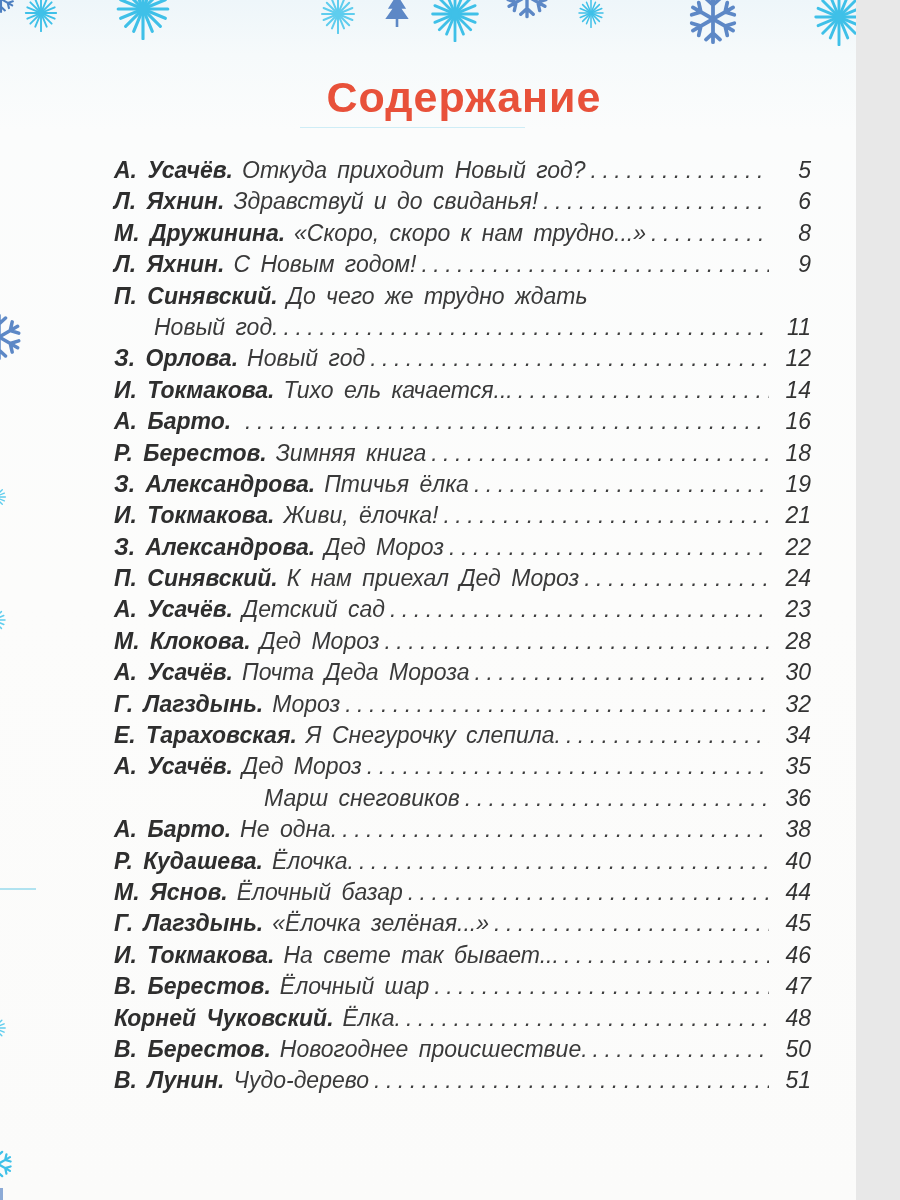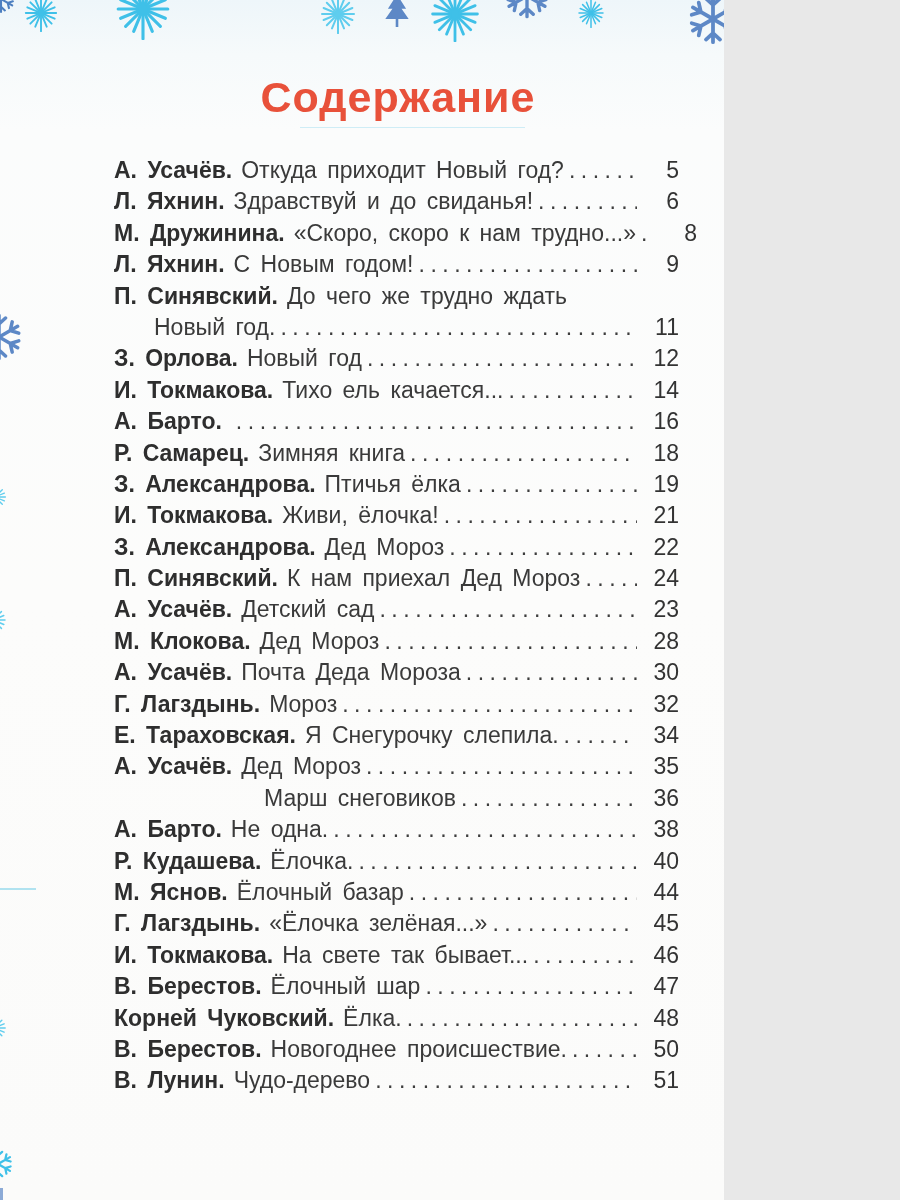--- a/index.html
+++ b/index.html
@@ -1,26 +1,26 @@
 <!DOCTYPE html>
 <html><head>
 <meta charset="utf-8">
 <style>
   html,body{margin:0;padding:0;background:#e8e8e8;}
   .page{
-    position:relative;width:724px;height:1200px;overflow:hidden;
+    position:relative;width:856px;height:1200px;overflow:hidden;
     background:linear-gradient(180deg,#eef6fa 0px,#f6fafb 55px,#fbfcfc 130px,#fcfcfb 600px,#fbfbfa 1200px);
     font-family:"Liberation Sans", sans-serif;
   }
   .title{
     margin:74px 0 0 0;text-align:center;
     font-size:43px;line-height:47px;font-weight:bold;letter-spacing:1px;
     transform:translateX(36px);
   }
-  .toc{margin:36px 45px 0 114px;}
+  .toc{margin:36px 45px 0 114px;font-style:italic;}
   .row{display:flex;align-items:baseline;height:31.4px;font-size:23px;word-spacing:4px;white-space:nowrap;}
   .row.ind1{padding-left:40px;}
   .row.ind2{padding-left:150px;}
   .author{font-weight:bold;margin-right:9px;color:#2e2e2e;}
   .titletext{color:#3a3a3a;}
   .dots{flex:1;overflow:hidden;min-width:14px;margin:0 8px 0 5px;color:#3d3d3d;}
   .dots::after{content:"..........................................................................................";letter-spacing:5.5px;}
   .pagenum{min-width:34px;text-align:right;color:#333;}
   .deco{position:absolute;pointer-events:none;}
   .cyan{color:#3fc0e8;}
@@ -168,21 +168,21 @@
         <span class="titletext">Тихо ель качается...</span>
         <span class="dots"></span>
         <span class="pagenum">14</span>
       </div>
       <div class="row">
         <span class="author">А. Барто.</span>
         <span class="dots"></span>
         <span class="pagenum">16</span>
       </div>
       <div class="row">
-        <span class="author">Р. Самарец.</span>
+        <span class="author">Р. Берестов.</span>
         <span class="titletext">Зимняя книга</span>
         <span class="dots"></span>
         <span class="pagenum">18</span>
       </div>
       <div class="row">
         <span class="author">З. Александрова.</span>
         <span class="titletext">Птичья ёлка</span>
         <span class="dots"></span>
         <span class="pagenum">19</span>
       </div>

